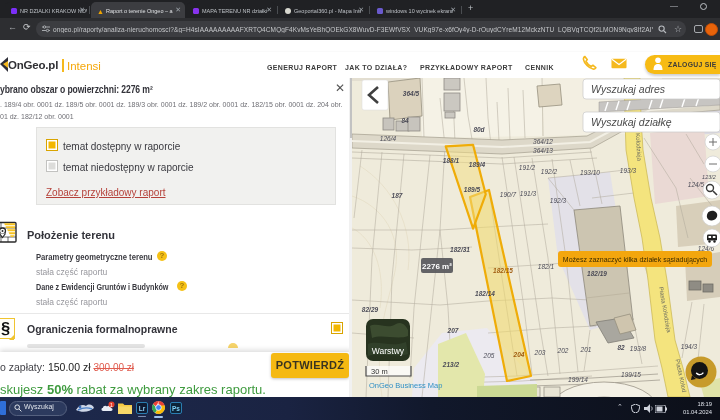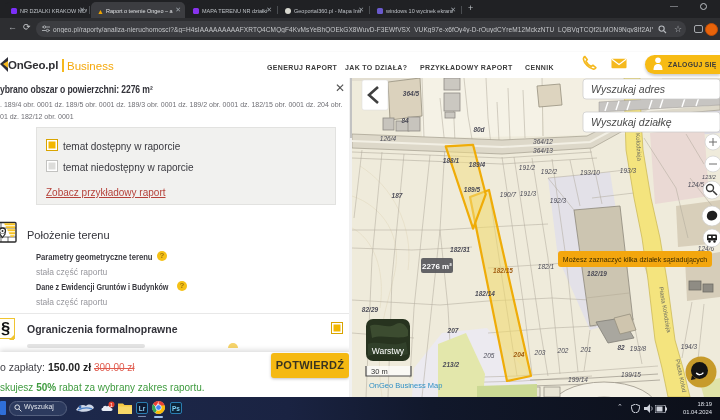--- a/index.html
+++ b/index.html
@@ -81,21 +81,21 @@
   <div class="abs" style="left:694px;top:7px;width:9px;height:8px;border:1px solid #a6a9ad;border-radius:2px"></div>
   <div class="abs" style="left:705px;top:4.5px;width:13px;height:13px;border-radius:50%;background:#e8630a;border:1.5px solid #c14e08"></div>
 </div>
 <div id="header">
   <svg class="abs" style="left:0;top:5px" width="8" height="15" viewBox="0 0 8 15">
         <polygon points="8,0 8,15 0,7" fill="#2e2e38"></polygon>
         <polygon points="8,4 8,11 3,7" fill="#f5b91e"></polygon>
       </svg>
   <div class="abs" style="left:8px;top:7px;font-size:11.5px;font-weight:bold;color:#2f2f33;letter-spacing:-.2px">OnGeo.pl</div>
   <div class="abs" style="left:62px;top:7px;width:2px;height:13px;background:#f5b91e"></div>
-  <div class="abs" style="left:67px;top:7.5px;font-size:11.5px;color:#f5a80b">Business</div>
+  <div class="abs" style="left:67px;top:7.5px;font-size:11.5px;color:#f5a80b">Intensi</div>
   <div class="navitem" style="left:267px">GENERUJ RAPORT</div>
   <div class="abs" style="left:262px;top:33px;width:79px;height:3px;background:#f5b91e"></div>
   <div class="navitem" style="left:345px">JAK TO DZIAŁA?</div>
   <div class="navitem" style="left:420px">PRZYKŁADOWY RAPORT</div>
   <div class="navitem" style="left:525px">CENNIK</div>
   <svg class="abs" style="left:582px;top:3px" width="15" height="16" viewBox="0 0 13 13">
         <path d="M2.5 1 C2 1 1 2 1.3 3.5 C2 7 6 11 9.5 11.7 C11 12 12 11 12 10.5 L9.5 8.5 L8 9.5 C6 8.5 4.5 7 3.5 5 L4.5 3.5 Z" fill="none" stroke="#f5b91e" stroke-width="1.4"></path>
       </svg>
   <svg class="abs" style="left:611px;top:6px" width="16" height="11" viewBox="0 0 17 11">
         <rect x="0.5" y="0.5" width="16" height="10" rx="1" fill="#f5b91e"></rect>
@@ -126,39 +126,39 @@
           <polygon points="4,2.2 15,2.2 15,4.2 5,4.2"></polygon>
           <polygon points="5.5,5.2 15,5.2 15,7.2 6.5,7.2"></polygon>
           <polygon points="7,8.2 15,8.2 15,10.2 8,10.2"></polygon>
           <polygon points="8.5,11.2 15,11.2 15,13.2 9.5,13.2"></polygon>
           <polygon points="10,14.2 15,14.2 13,16 11,16"></polygon>
         </g>
         <circle cx="2.5" cy="10" r="3" fill="#fff" stroke="#2a2a2a" stroke-width="1.3"></circle>
         <circle cx="2.5" cy="10" r="1" fill="#2a2a2a"></circle>
         <path d="M-0.5 12.5 L2.5 16.5 L5.5 12.5" fill="#fff" stroke="#2a2a2a" stroke-width="1.2"></path>
       </svg>
-  <div class="abs" style="left:27px;top:151px;font-size:11px;font-weight:normal;color:#33333a">Położenie terenu</div>
+  <div class="abs" style="left:27px;top:151px;font-size:11px;font-weight:bold;color:#33333a">Położenie terenu</div>
   <div class="abs" style="left:36px;top:174px;font-size:9px;font-weight:bold;color:#3a3a40;white-space:nowrap;transform:scaleX(.85);transform-origin:0 0">Parametry geometryczne terenu</div>
   <div class="abs" style="left:157px;top:173px;width:10px;height:10px;border-radius:50%;background:#f5c116;color:#a2790a;font-size:8px;font-weight:bold;text-align:center;line-height:10px">?</div>
   <div class="abs" style="left:36px;top:189px;font-size:8.5px;color:#97979d">stała część raportu</div>
   <div class="abs" style="left:36px;top:204px;font-size:9px;font-weight:bold;color:#3a3a40;white-space:nowrap;transform:scaleX(.8);transform-origin:0 0">Dane z Ewidencji Gruntów i Budynków</div>
   <div class="abs" style="left:177px;top:203px;width:10px;height:10px;border-radius:50%;background:#f5c116;color:#a2790a;font-size:8px;font-weight:bold;text-align:center;line-height:10px">?</div>
   <div class="abs" style="left:36px;top:219px;font-size:8.5px;color:#97979d">stała część raportu</div>
   <div class="abs" style="left:0;top:235px;width:352px;height:1px;background:#e8e8e8"></div>
   <div class="abs" style="left:-10px;top:240px;width:25px;height:21px;background:#fffef8;border:1.2px solid #f0c430"></div>
   <div class="abs" style="left:1px;top:240px;font-size:16.5px;font-weight:bold;color:#111;line-height:20px">§</div>
   <div class="abs" style="left:9px;top:257px;width:0;height:0;border-left:5px solid transparent;border-bottom:5px solid #f0c430"></div>
   <div class="abs" style="left:27px;top:245px;font-size:10.5px;font-weight:bold;color:#33333a">Ograniczenia formalnoprawne</div>
   <div class="abs" style="left:331px;top:244px;width:12px;height:12px;background:#f3b700;border:1px solid #d9a400;box-shadow:inset 0 0 0 1.5px #fff"></div>
   <div class="abs" style="left:27px;top:266px;width:118px;height:4px;background:#e3e3e3;border-radius:2px"></div>
   <div class="abs" style="left:228px;top:265px;width:10px;height:5px;border-radius:5px 5px 0 0;background:#f5d36a"></div>
 
   <div class="abs" style="left:0;top:274px;width:352px;height:45px;background:#fff;box-shadow:0 -2px 5px rgba(0,0,0,.14)">
-    <div class="abs" style="left:0;top:9px;font-size:10.5px;color:#44444a">o zapłaty: <span style="font-weight:bold;color:#222">150.00 zł</span> <span style="color:#e05c4f;text-decoration:line-through;font-size:10px">300.00 zł</span></div>
-    <div class="abs" style="left:0;top:30px;font-size:10px;color:#3f9b3f">skujesz <b>50%</b> rabat za wybrany zakres raportu.</div>
+    <div class="abs" style="left:0;top:9px;font-size:10.5px;color:#44444a">o zapłaty: <span style="font-weight:normal;color:#222">150.00 zł</span> <span style="color:#e05c4f;text-decoration:line-through;font-size:10px">300.00 zł</span></div>
+    <div class="abs" style="left:0;top:30px;font-size:13px;color:#3f9b3f">skujesz <b>50%</b> rabat za wybrany zakres raportu.</div>
     <div class="abs" style="left:271px;top:1px;width:78px;height:25px;background:#f5b912;border-radius:3px;box-shadow:0 1px 3px rgba(0,0,0,.25);color:#3a3420;font-weight:bold;font-size:11px;text-align:center;line-height:25px;letter-spacing:.3px">POTWIERDŹ</div>
   </div>
 </div>
 
 <div class="abs" style="left:349px;top:78px;width:8px;height:319px;background:#f1f1f1"></div>
 <div class="abs" style="left:350px;top:78px;width:6px;height:60px;background:#c2c2c2"></div>
 
 <svg class="abs" style="left:352px;top:78px" width="368" height="319" viewBox="0 0 368 319" font-family="Liberation Sans, sans-serif">
 <rect width="368" height="319" fill="#efebdb"></rect>
       <rect width="368" height="3" fill="#d8d4c6" opacity=".55"></rect>

